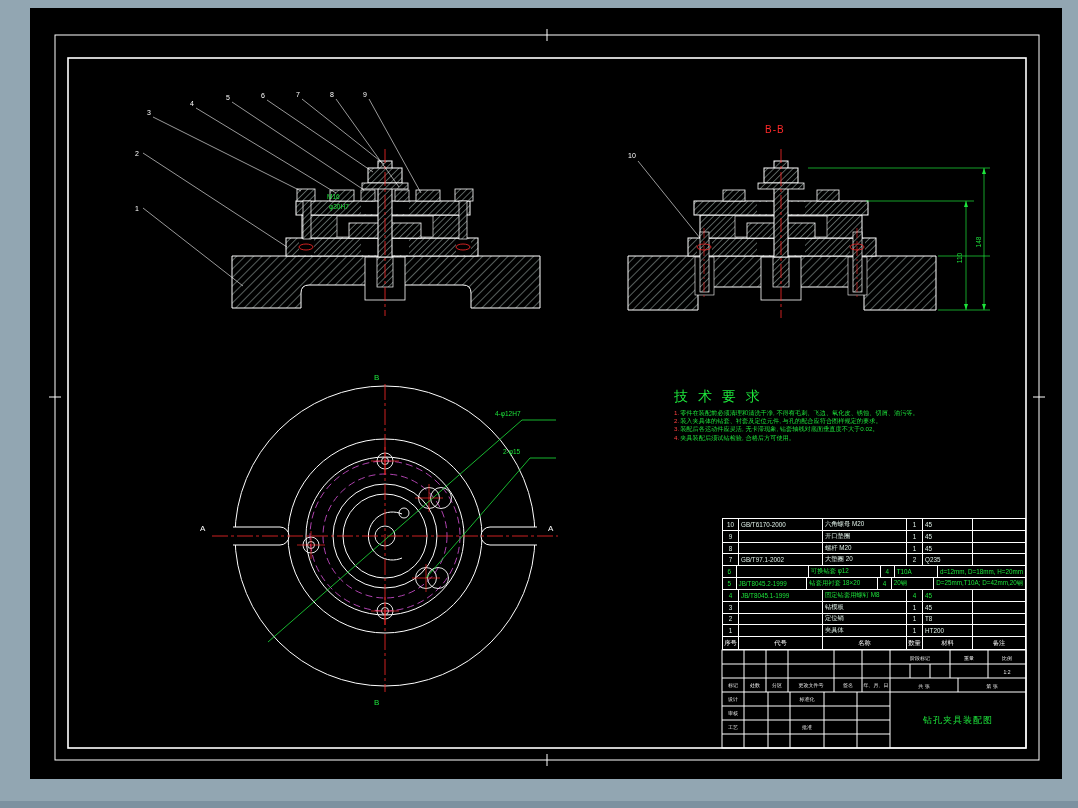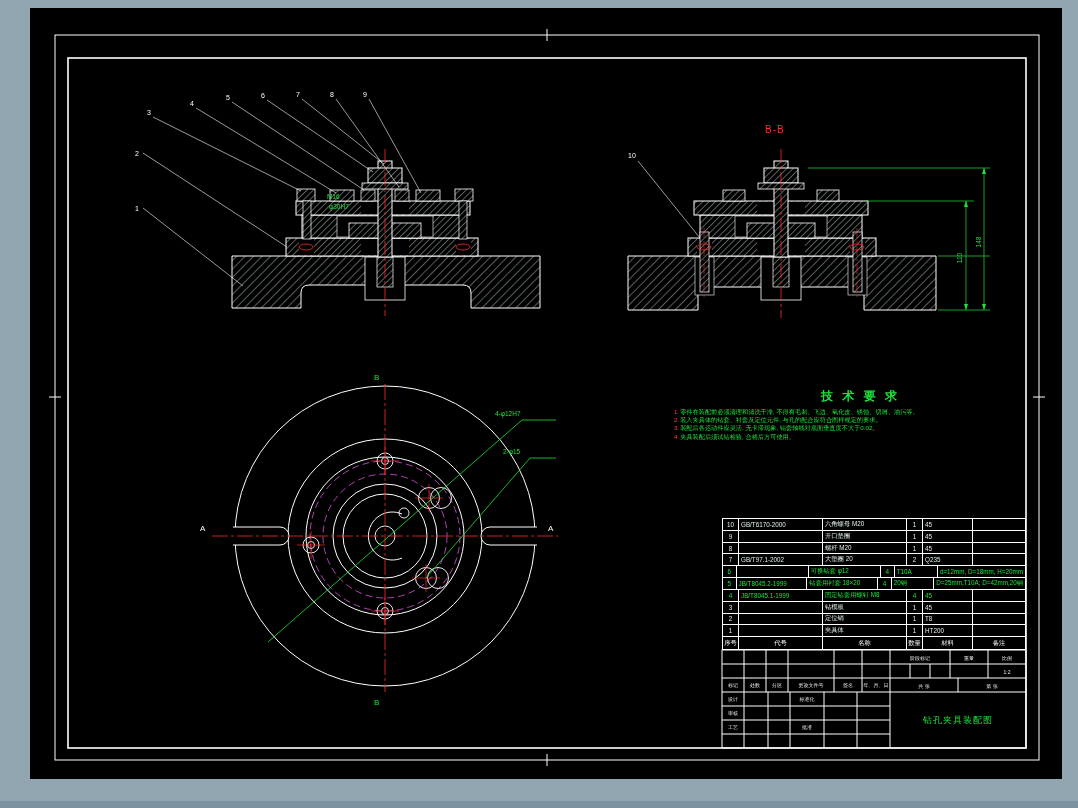--- a/index.html
+++ b/index.html
@@ -6,21 +6,21 @@
   html,body{width:1078px;height:808px;background:#92a6b2;overflow:hidden;
     font-family:"Liberation Sans",sans-serif}
   .viewport{position:relative;width:1078px;height:612px;background:#92a6b2}
   .bottom-edge{position:absolute;left:0;top:801px;width:1078px;height:7px;background:#7c91a0}
   .canvas{position:absolute;left:30px;top:8px;width:1032px;height:771px;background:#000}
   svg.draw{position:absolute;left:0;top:0;width:1078px;height:808px}
   svg text{font-family:"Liberation Sans",sans-serif}
 
   
   .notes{position:absolute;left:674px;top:388px;width:226px;color:#1de53b}
-  .notes-title{font-size:12px;font-weight:bold;text-align:right;letter-spacing:3px;margin-bottom:3px;color:#1de53b}
+  .notes-title{font-size:14px;font-weight:normal;text-align:left;letter-spacing:3px;margin-bottom:3px;color:#1de53b}
   .note-line{font-size:6.2px;line-height:8.2px;white-space:nowrap;overflow:visible}
   .note-num{color:#ff4040;margin-right:1px}
 
   
   .bom{position:absolute;left:722px;top:518px;width:304px;height:132px;
     border:1px solid #fff;display:flex;flex-direction:column;font-size:6.3px;color:#dff0e8}
   .bom-row{display:flex;height:12px;border-bottom:1px solid #fff;align-items:stretch}
   .bom-row:last-child{border-bottom:none}
   .bom-cell{border-right:1px solid #fff;display:flex;align-items:center;overflow:hidden;padding:0 2px;white-space:nowrap}
   .bom-cell:last-child{border-right:none}

